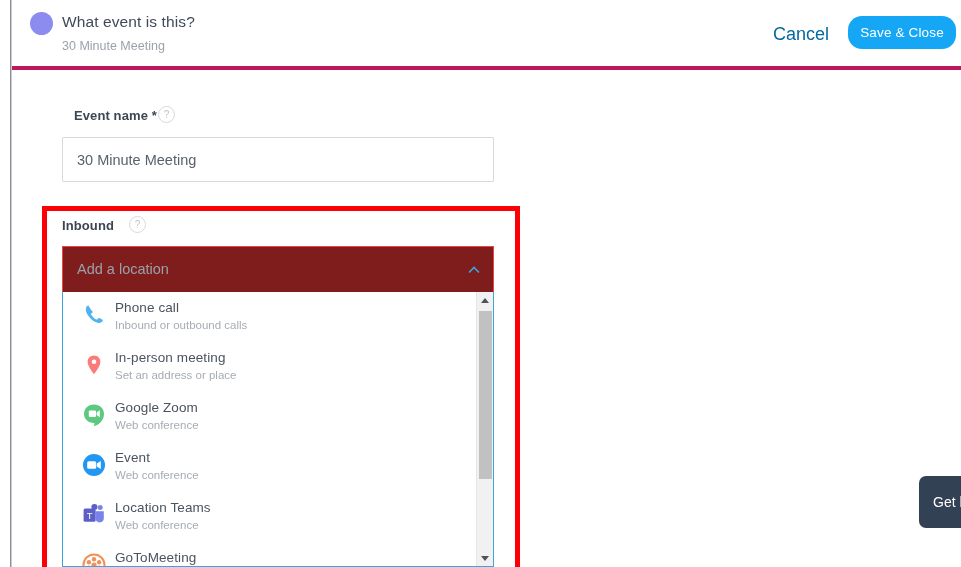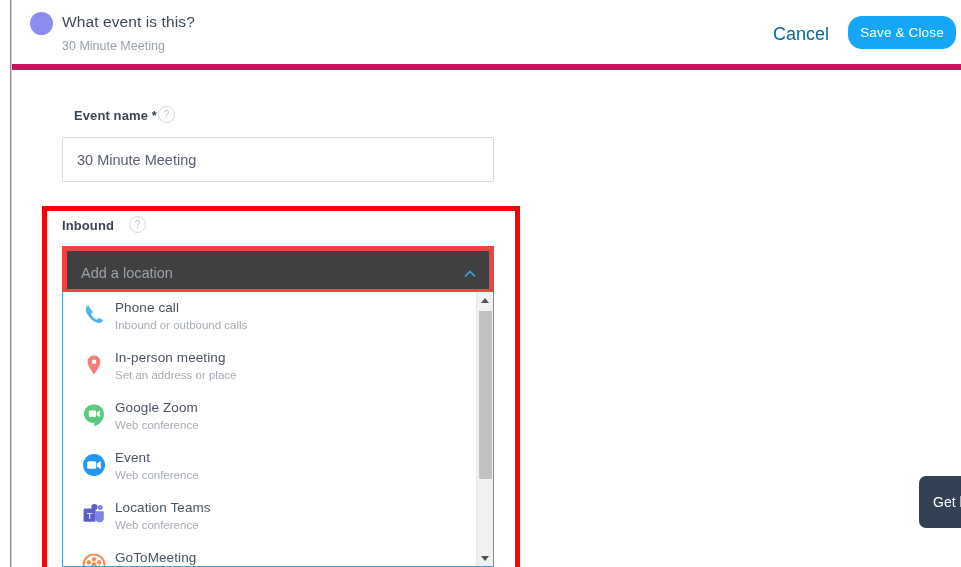--- a/index.html
+++ b/index.html
@@ -33,21 +33,21 @@
     width: 1px; height: 567px;
     background: #c9ccd1;
   }
 
   
   .header {
     position: absolute;
     left: 12px; top: 0;
     width: 949px; height: 70px;
     background: #ffffff;
-    border-bottom: 6px solid #be185d;
+    border-bottom: 4px solid #be185d;
   }
   .event-dot {
     position: absolute;
     left: 18px; top: 12px;
     width: 23px; height: 23px;
     border-radius: 50%;
     background: #8b8bf0;
   }
   .header-title {
     position: absolute;
@@ -133,22 +133,22 @@
   }
 
   #label-location { left: 50px; top: 148px; }
   #help-location  { left: 117px; top: 146px; }
 
   
   .combo-input-wrap {
     position: absolute;
     left: 50px; top: 176px;
     width: 432px; height: 48px;
-    border: 5px solid #ef4444;
-    background: #404040;
+    border: 1px solid #ef4444;
+    background: #7f1d1d;
   }
   .combo-input {
     position: absolute;
     left: 0; top: 0;
     width: 395px; height: 44px;
     border: none; outline: none;
     background: transparent;
     font-size: 14.5px;
     color: #9aa1aa;
     padding: 0 14px;

